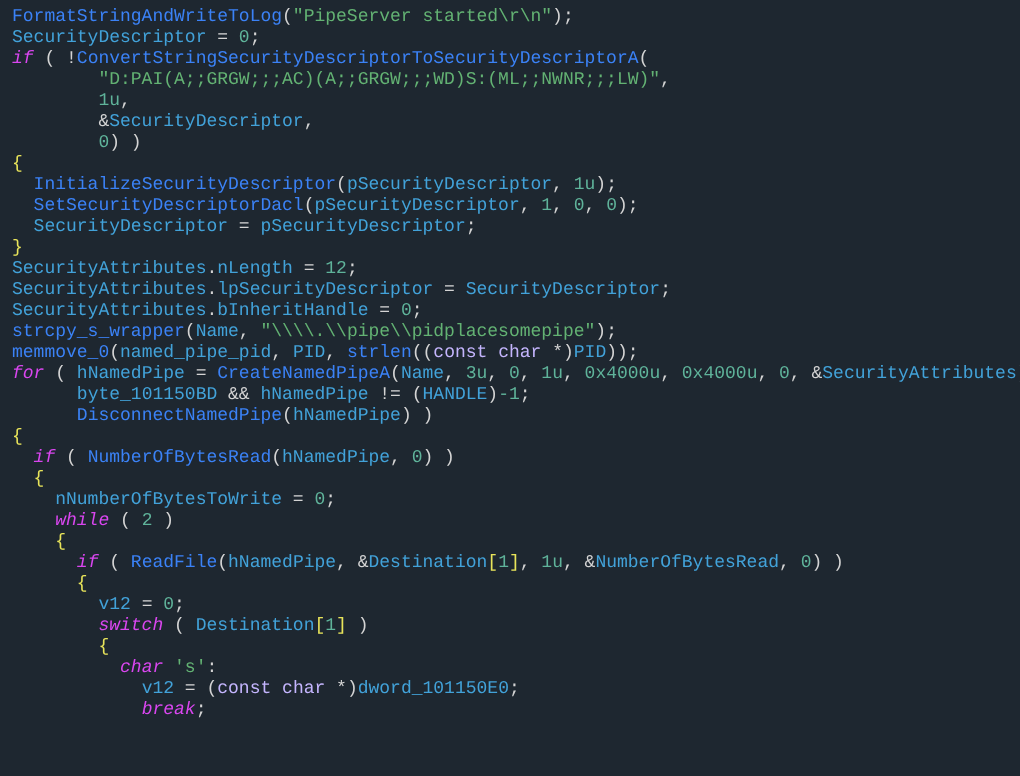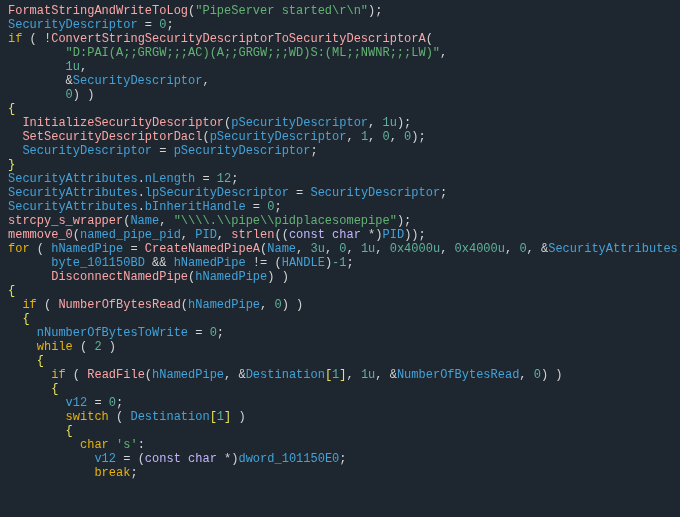--- a/index.html
+++ b/index.html
@@ -14,25 +14,25 @@
     height: 517px;
     overflow: hidden;
   }
   pre.code {
     margin: 0;
     padding: 4px 8px;
     white-space: pre;
     font-family: inherit;
   }
   
-  .fn  { color: #fca5a5; } 
+  .fn  { color: #3b82f6; } 
   .str { color: #63b273; } 
   .num { color: #5fb39a; } 
   .var { color: #42a2d9; }
-  .kw  { color: #eab308; } 
+  .kw  { color: #d946ef; font-style: italic; } 
   .typ { color: #c4b5fd; } 
   .brk { color: #e8e45a; } 
 </style>
 </head>
 <body>
 
 <pre class="code"><span class="fn">FormatStringAndWriteToLog</span>(<span class="str">"PipeServer started\r\n"</span>);
 <span class="var">SecurityDescriptor</span> = <span class="num">0</span>;
 <span class="kw">if</span> ( !<span class="fn">ConvertStringSecurityDescriptorToSecurityDescriptorA</span>(
         <span class="str">"D:PAI(A;;GRGW;;;AC)(A;;GRGW;;;WD)S:(ML;;NWNR;;;LW)"</span>,

